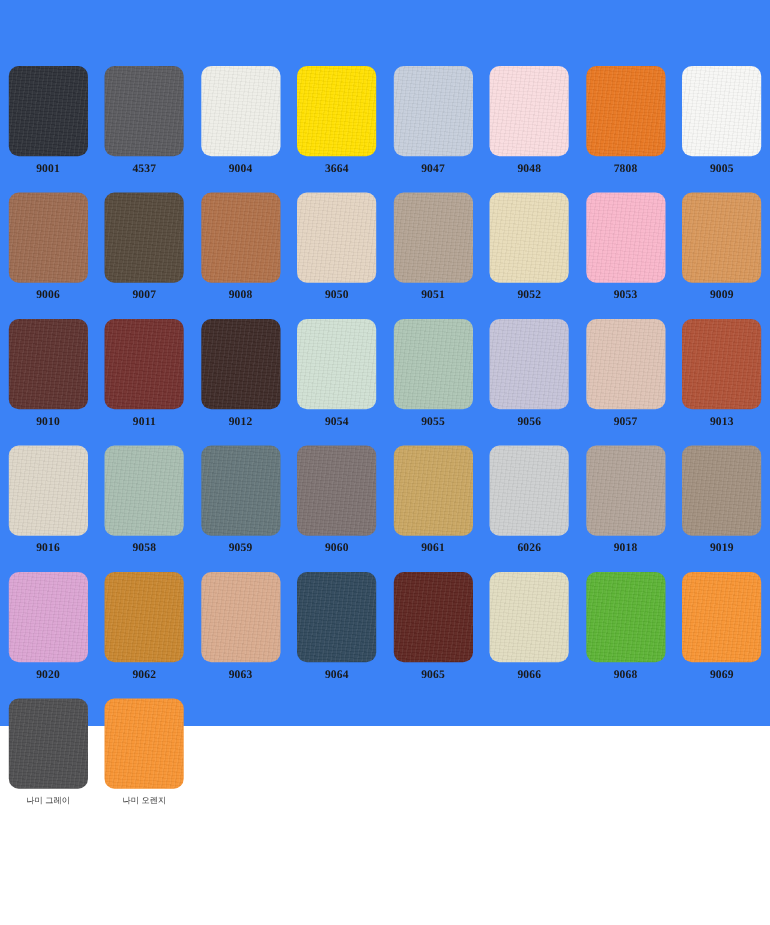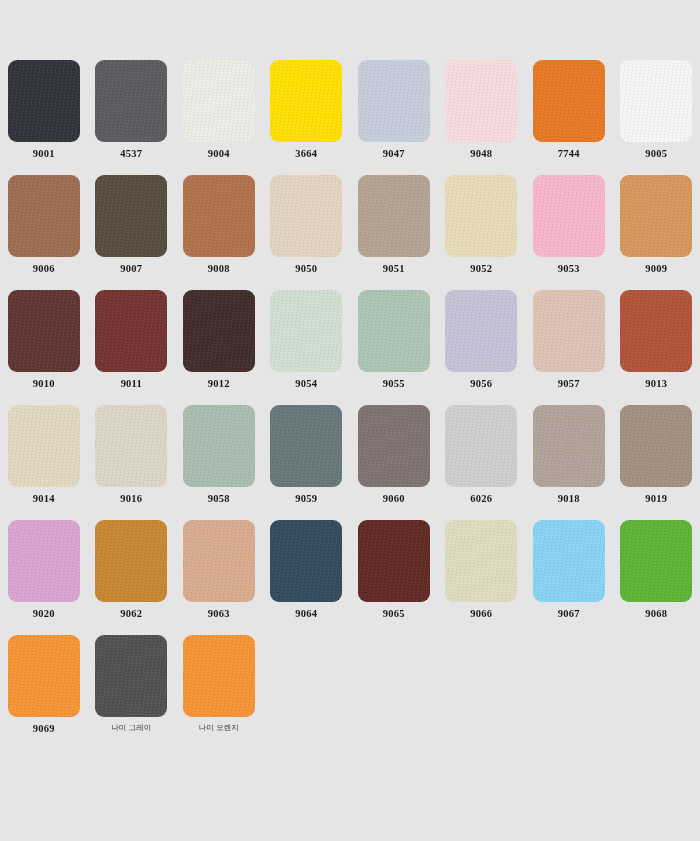--- a/index.html
+++ b/index.html
@@ -10,22 +10,22 @@
   body {
     width: 700px;
     height: 841px;
     font-family: "Liberation Serif", "DejaVu Serif", serif;
     overflow: hidden;
   }
 
   #swatch-chart {
     position: relative;
     width: 700px;
-    height: 841px;
-    background: #e5e5e5;
+    height: 660px;
+    background: #3b82f6;
     box-sizing: border-box;
     padding: 60px 0 0 0;
   }
 
   .swatch-grid {
     display: grid;
     grid-template-columns: repeat(8, 87.5px);
     grid-auto-rows: 115px;
     width: 700px;
     justify-items: center;
@@ -125,21 +125,21 @@
       <div class="swatch-cell">
         <div class="swatch-chip" style="background-color: rgb(198, 206, 219);"></div>
         <div class="swatch-label">9047</div>
       </div>
       <div class="swatch-cell">
         <div class="swatch-chip" style="background-color: rgb(249, 220, 223);"></div>
         <div class="swatch-label">9048</div>
       </div>
       <div class="swatch-cell">
         <div class="swatch-chip" style="background-color: rgb(232, 119, 34);"></div>
-        <div class="swatch-label">7744</div>
+        <div class="swatch-label">7808</div>
       </div>
       <div class="swatch-cell">
         <div class="swatch-chip" style="background-color: rgb(247, 247, 245);"></div>
         <div class="swatch-label">9005</div>
       </div>
       <div class="swatch-cell">
         <div class="swatch-chip" style="background-color: rgb(156, 107, 81);"></div>
         <div class="swatch-label">9006</div>
       </div>
       <div class="swatch-cell">
@@ -196,40 +196,40 @@
       </div>
       <div class="swatch-cell">
         <div class="swatch-chip" style="background-color: rgb(222, 195, 181);"></div>
         <div class="swatch-label">9057</div>
       </div>
       <div class="swatch-cell">
         <div class="swatch-chip" style="background-color: rgb(176, 82, 55);"></div>
         <div class="swatch-label">9013</div>
       </div>
       <div class="swatch-cell">
-        <div class="swatch-chip" style="background-color: rgb(228, 217, 192);"></div>
-        <div class="swatch-label">9014</div>
-      </div>
-      <div class="swatch-cell">
         <div class="swatch-chip" style="background-color: rgb(221, 214, 200);"></div>
         <div class="swatch-label">9016</div>
       </div>
       <div class="swatch-cell">
         <div class="swatch-chip" style="background-color: rgb(168, 189, 176);"></div>
         <div class="swatch-label">9058</div>
       </div>
       <div class="swatch-cell">
         <div class="swatch-chip" style="background-color: rgb(101, 118, 122);"></div>
         <div class="swatch-label">9059</div>
       </div>
       <div class="swatch-cell">
         <div class="swatch-chip" style="background-color: rgb(125, 114, 113);"></div>
         <div class="swatch-label">9060</div>
       </div>
       <div class="swatch-cell">
+        <div class="swatch-chip" style="background-color: rgb(201, 166, 98);"></div>
+        <div class="swatch-label">9061</div>
+      </div>
+      <div class="swatch-cell">
         <div class="swatch-chip" style="background-color: rgb(205, 207, 208);"></div>
         <div class="swatch-label">6026</div>
       </div>
       <div class="swatch-cell">
         <div class="swatch-chip" style="background-color: rgb(177, 163, 152);"></div>
         <div class="swatch-label">9018</div>
       </div>
       <div class="swatch-cell">
         <div class="swatch-chip" style="background-color: rgb(162, 144, 127);"></div>
         <div class="swatch-label">9019</div>
@@ -250,24 +250,20 @@
         <div class="swatch-chip" style="background-color: rgb(49, 73, 92);"></div>
         <div class="swatch-label">9064</div>
       </div>
       <div class="swatch-cell">
         <div class="swatch-chip" style="background-color: rgb(95, 39, 34);"></div>
         <div class="swatch-label">9065</div>
       </div>
       <div class="swatch-cell">
         <div class="swatch-chip" style="background-color: rgb(225, 220, 192);"></div>
         <div class="swatch-label">9066</div>
-      </div>
-      <div class="swatch-cell">
-        <div class="swatch-chip" style="background-color: rgb(135, 212, 245);"></div>
-        <div class="swatch-label">9067</div>
       </div>
       <div class="swatch-cell">
         <div class="swatch-chip" style="background-color: rgb(92, 179, 53);"></div>
         <div class="swatch-label">9068</div>
       </div>
       <div class="swatch-cell">
         <div class="swatch-chip" style="background-color: rgb(247, 148, 51);"></div>
         <div class="swatch-label">9069</div>
       </div>
       <div class="swatch-cell">

